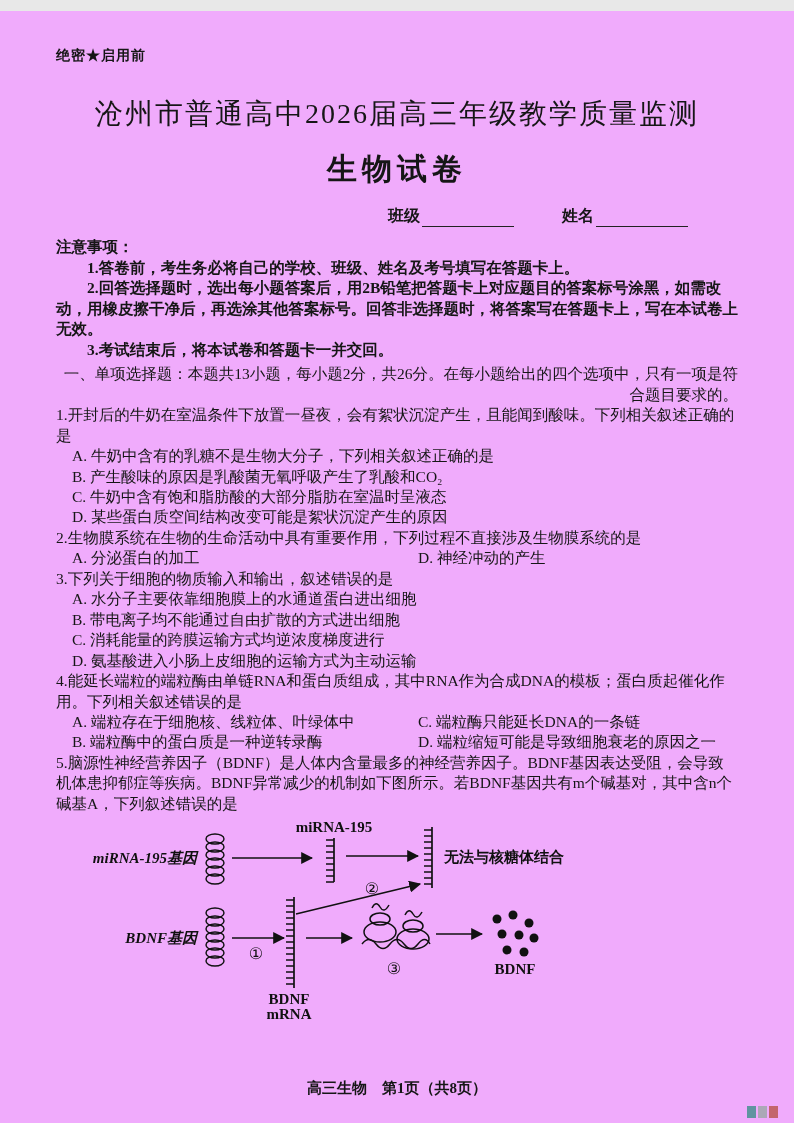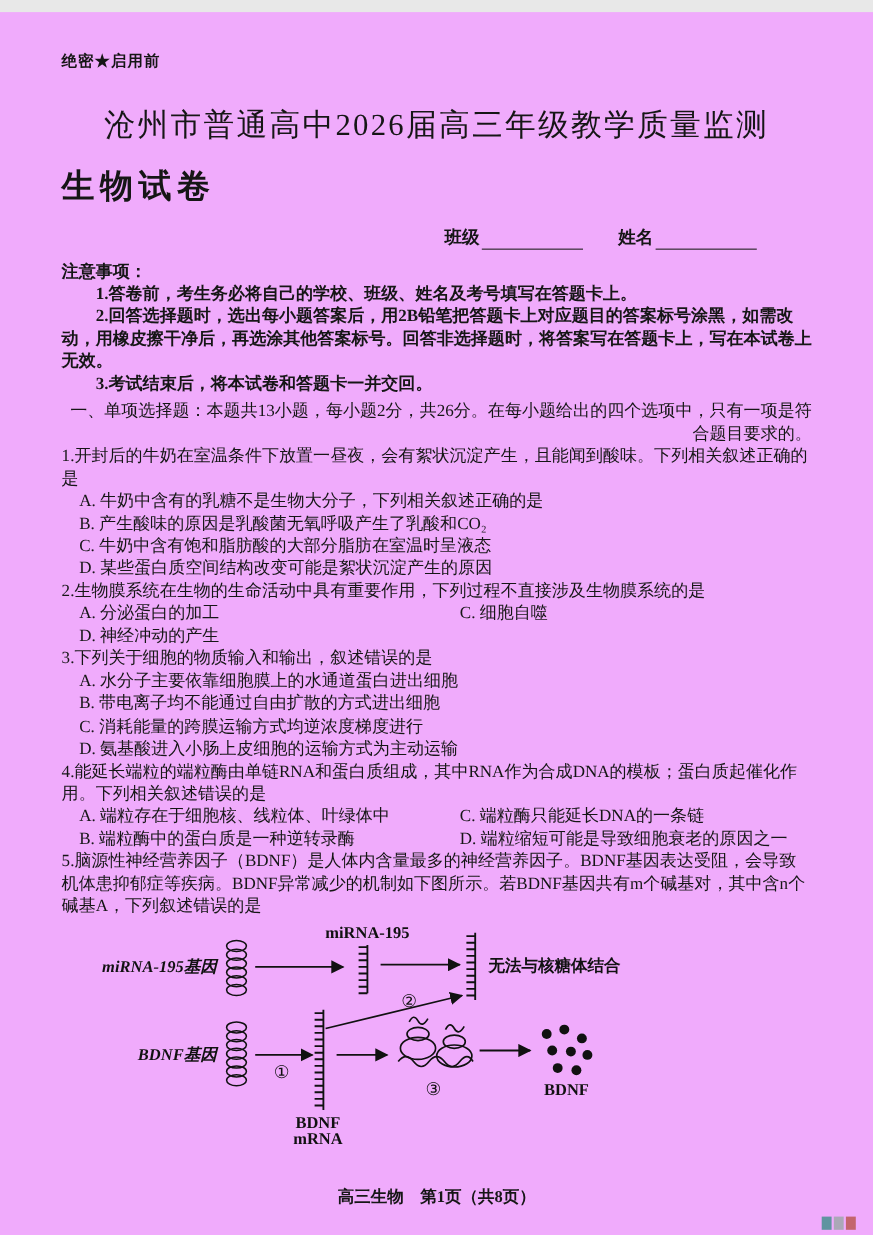--- a/index.html
+++ b/index.html
@@ -3,22 +3,22 @@
 <meta charset="utf-8">
 <style>
   html,body{margin:0;padding:0;background:#e8e8e8;}
   .page{
     width:794px;height:1123px;background:#f0abfc;margin:11px auto;position:relative;
     box-sizing:border-box;padding:36px 56px 0 56px;overflow:hidden;
     font-family:"Liberation Serif", serif;color:#161616;
   }
   .secrecy{font-size:14px;font-weight:bold;letter-spacing:1px;}
   .title{font-size:28px;font-weight:normal;text-align:center;letter-spacing:2px;margin:30px 0 0 0;}
-  .subtitle{font-size:30px;font-weight:bold;letter-spacing:5px;margin:16px 0 0 0;}
-  .fill-row{display:flex;justify-content:flex-end;gap:32px;padding-right:50px;margin-top:16px;font-size:16px;font-weight:bold;}
+  .subtitle{font-size:30px;font-weight:bold;text-align:center;letter-spacing:5px;margin:16px 0 0 0;}
+  .fill-row{display:flex;justify-content:flex-end;gap:48px;padding-right:50px;margin-top:16px;font-size:16px;font-weight:bold;}
   .fill-item{display:flex;align-items:flex-end;}
   .blank{display:inline-block;width:92px;border-bottom:1.5px solid #222;height:16px;margin-left:2px;}
   .notice{margin-top:10px;font-weight:bold;}
   .notice-heading{font-size:15.5px;}
   .notice-item{font-size:15.5px;line-height:1.32;margin:0;text-indent:2em;}
   .section-heading{font-size:15.5px;font-weight:normal;line-height:1.32;margin:4px 0 0 0;padding-left:1em;text-indent:-1em;text-align:right;}
   .question{margin:0;}
   .stem{font-size:15.5px;line-height:1.32;margin:0;}
   .option{font-size:15.5px;line-height:1.32;margin:0 0 0 16px;}
   .options-2col{display:grid;grid-template-columns:346px auto;margin-left:16px;}
@@ -69,21 +69,20 @@
     <p class="option">A. 牛奶中含有的乳糖不是生物大分子，下列相关叙述正确的是</p>
     <p class="option">B. 产生酸味的原因是乳酸菌无氧呼吸产生了乳酸和CO₂</p>
     <p class="option">C. 牛奶中含有饱和脂肪酸的大部分脂肪在室温时呈液态</p>
     <p class="option">D. 某些蛋白质空间结构改变可能是絮状沉淀产生的原因</p>
   </div>
 
   <div class="question">
     <p class="stem"><span>2.</span><span>生物膜系统在生物的生命活动中具有重要作用，下列过程不直接涉及生物膜系统的是</span></p>
     <div class="options-2col">
       <p class="option">A. 分泌蛋白的加工</p>
-      <p class="option">C. 细胞自噬</p>
       <p class="option">D. 神经冲动的产生</p>
     </div>
   </div>
 
   <div class="question">
     <p class="stem"><span>3.</span><span>下列关于细胞的物质输入和输出，叙述错误的是</span></p>
     <p class="option">A. 水分子主要依靠细胞膜上的水通道蛋白进出细胞</p>
     <p class="option">B. 带电离子均不能通过自由扩散的方式进出细胞</p>
     <p class="option">C. 消耗能量的跨膜运输方式均逆浓度梯度进行</p>
     <p class="option">D. 氨基酸进入小肠上皮细胞的运输方式为主动运输</p>

